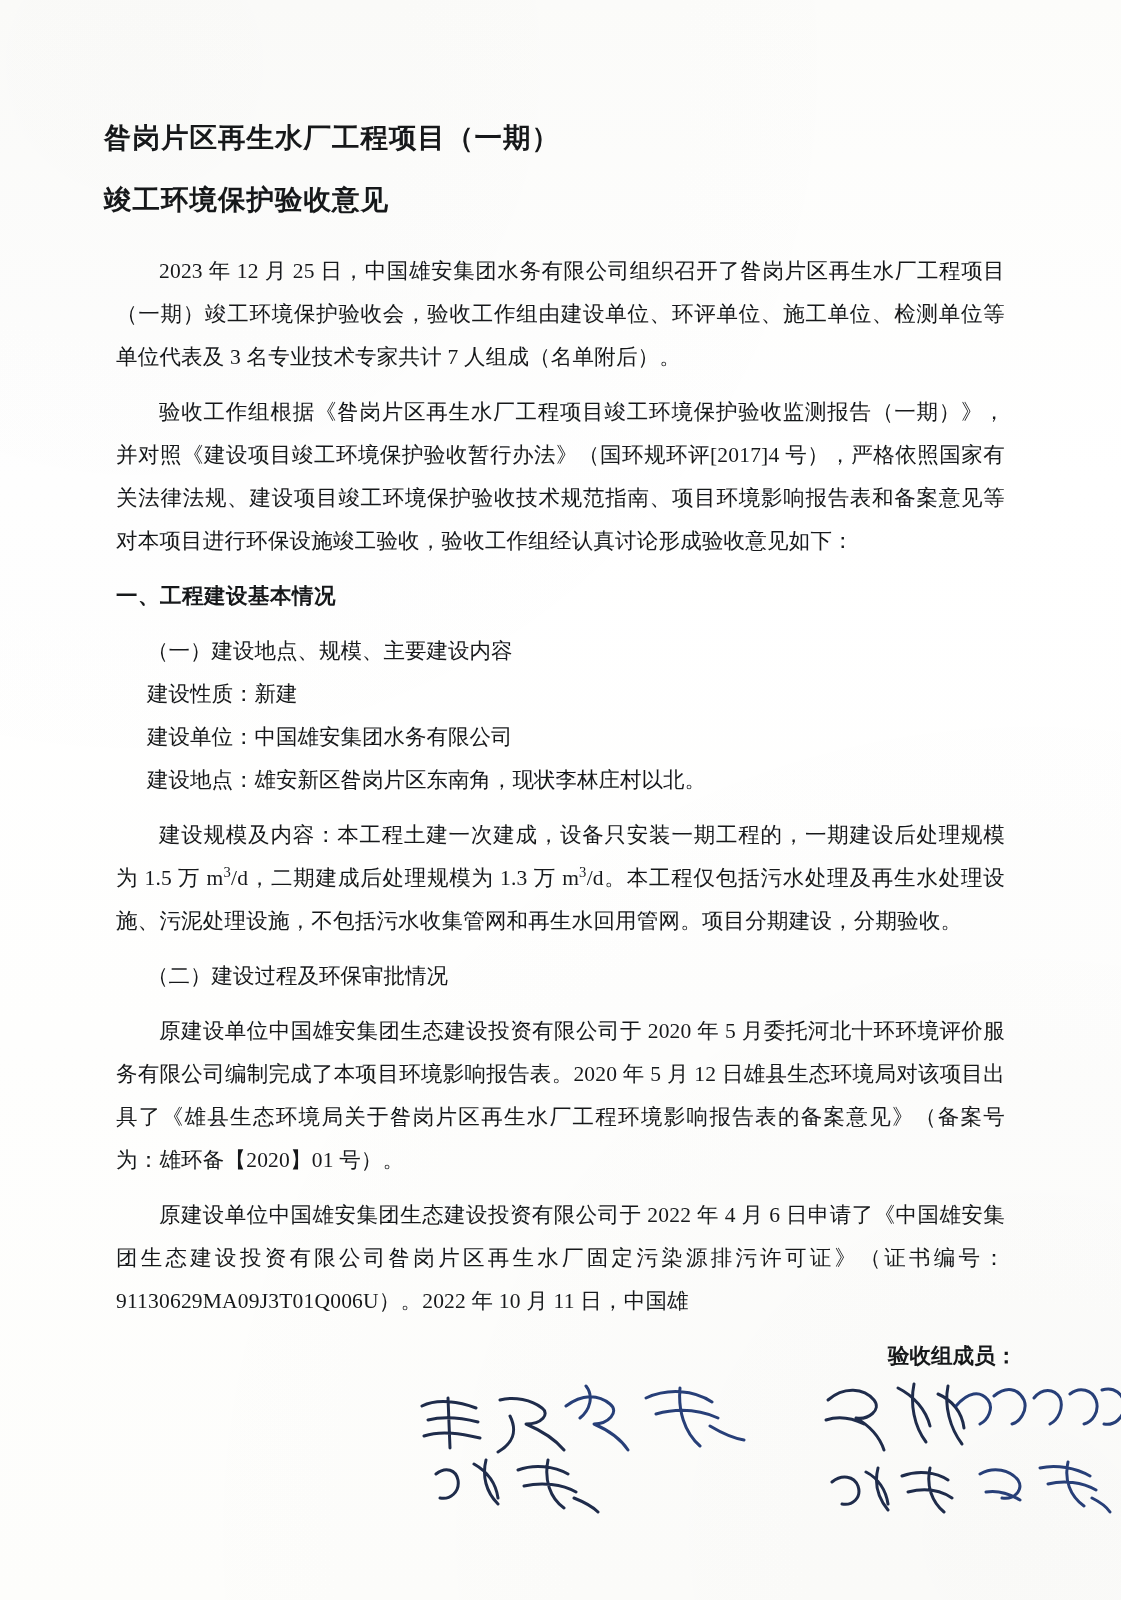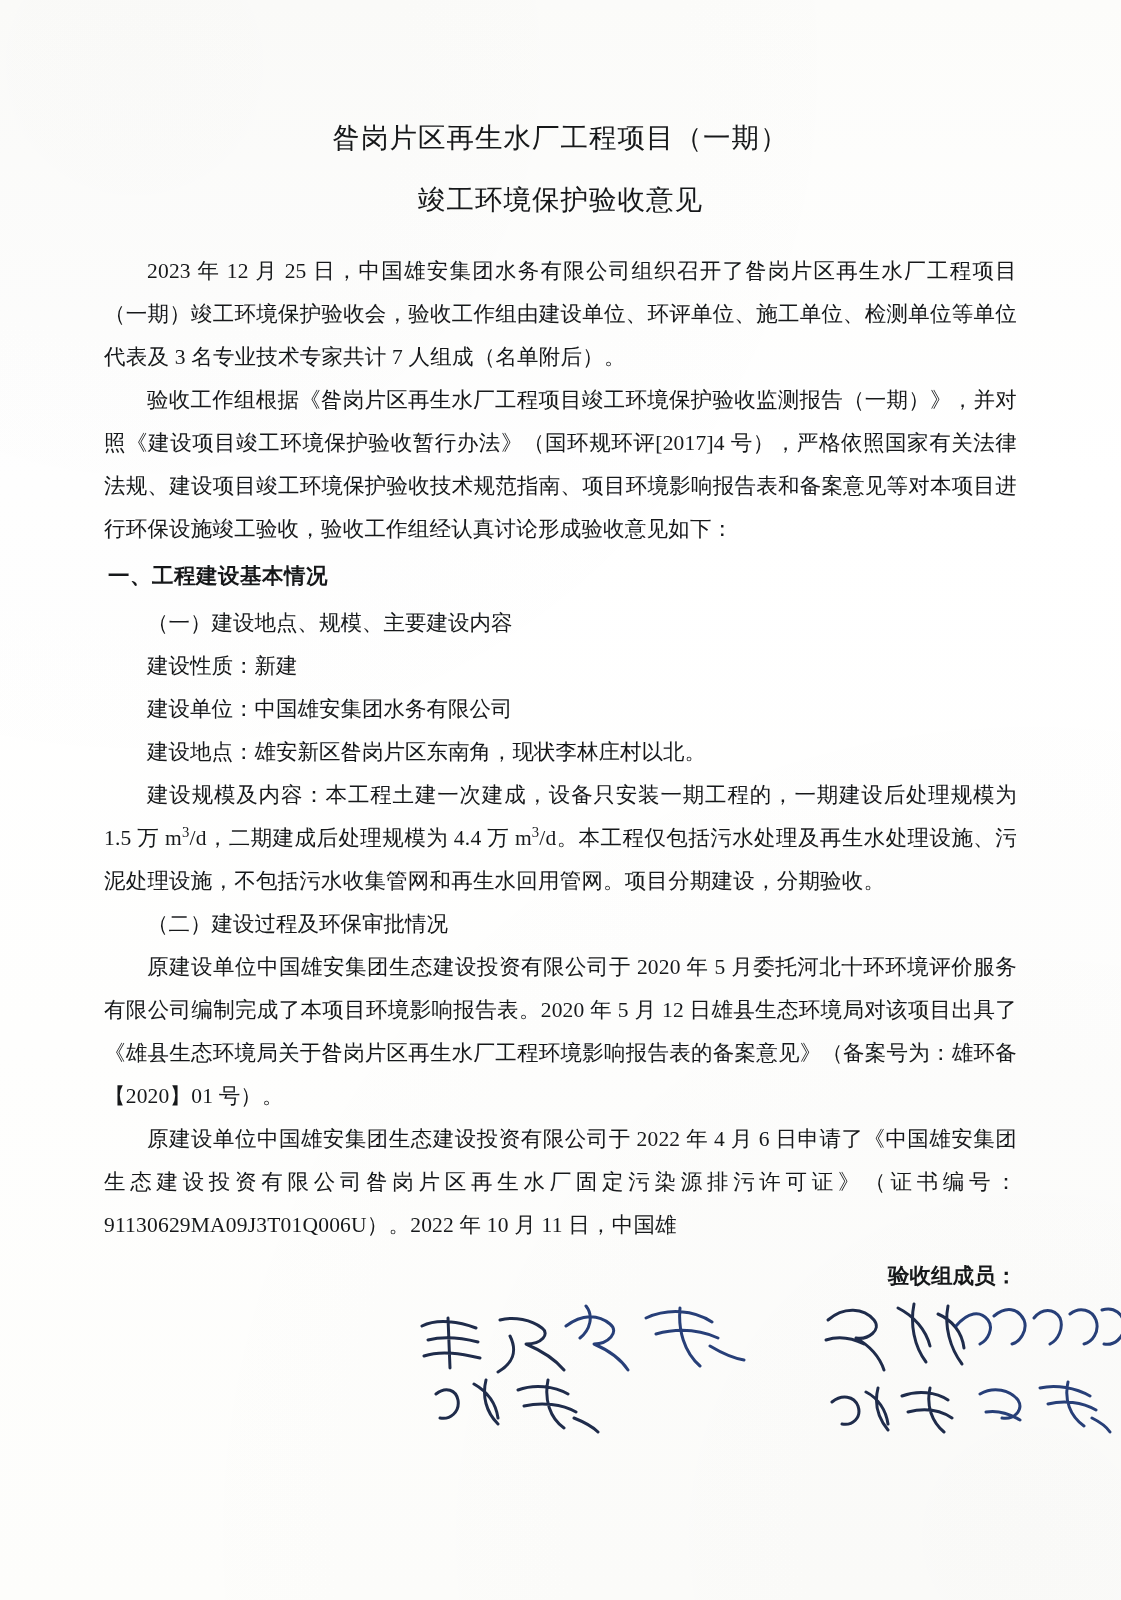--- a/index.html
+++ b/index.html
@@ -32,48 +32,47 @@
       radial-gradient(circle at 12% 4%, rgba(0,0,0,0.012), rgba(0,0,0,0) 45%),
       radial-gradient(circle at 92% 96%, rgba(0,0,0,0.016), rgba(0,0,0,0) 50%),
       linear-gradient(180deg, rgba(252,252,250,1) 0%, rgba(255,255,255,1) 30%, rgba(253,253,251,1) 100%);
     pointer-events: none;
   }
   .content {
     position: relative;
     z-index: 2;
   }
   h1.doc-title, h2.doc-subtitle {
-    text-align: center;
-    font-weight: normal;
+    font-weight: bold;
     margin: 0;
     letter-spacing: 1px;
   }
   h1.doc-title {
     font-size: 27.5px;
     line-height: 40px;
     margin-bottom: 22px;
   }
   h2.doc-subtitle {
     font-size: 27.5px;
     line-height: 40px;
     margin-bottom: 30px;
   }
   p.para {
     font-size: 21.5px;
     line-height: 43px;
-    margin: 0;
+    margin: 12px;
     text-align: justify;
     text-justify: inter-ideograph;
     text-indent: 2em;
     letter-spacing: 0.2px;
   }
   p.section-head {
     font-size: 21.5px;
     line-height: 43px;
-    margin: 4px;
+    margin: 12px;
     font-weight: bold;
     text-indent: 0;
     letter-spacing: 0.5px;
   }
   p.sub-head {
     font-size: 21.5px;
     line-height: 43px;
     margin: 0;
     text-indent: 2em;
   }
@@ -126,21 +125,21 @@
     <p class="para">验收工作组根据《昝岗片区再生水厂工程项目竣工环境保护验收监测报告（一期）》，并对照《建设项目竣工环境保护验收暂行办法》（国环规环评[2017]4 号），严格依照国家有关法律法规、建设项目竣工环境保护验收技术规范指南、项目环境影响报告表和备案意见等对本项目进行环保设施竣工验收，验收工作组经认真讨论形成验收意见如下：</p>
 
     <p class="section-head">一、工程建设基本情况</p>
 
     <p class="sub-head">（一）建设地点、规模、主要建设内容</p>
 
     <p class="field">建设性质：新建</p>
     <p class="field">建设单位：中国雄安集团水务有限公司</p>
     <p class="field">建设地点：雄安新区昝岗片区东南角，现状李林庄村以北。</p>
 
-    <p class="para"><span>建设规模及内容：本工程土建一次建成，设备只安装一期工程的，一期建设后处理规模为 1.5 万 m</span><span class="sup">3</span><span>/d，二期建成后处理规模为 4.4 万 m</span><span class="sup">3</span><span>/d。本工程仅包括污水处理及再生水处理设施、污泥处理设施，不包括污水收集管网和再生水回用管网。项目分期建设，分期验收。</span></p>
+    <p class="para"><span>建设规模及内容：本工程土建一次建成，设备只安装一期工程的，一期建设后处理规模为 1.5 万 m</span><span class="sup">3</span><span>/d，二期建成后处理规模为 1.3 万 m</span><span class="sup">3</span><span>/d。本工程仅包括污水处理及再生水处理设施、污泥处理设施，不包括污水收集管网和再生水回用管网。项目分期建设，分期验收。</span></p>
 
     <p class="sub-head">（二）建设过程及环保审批情况</p>
 
     <p class="para">原建设单位中国雄安集团生态建设投资有限公司于 2020 年 5 月委托河北十环环境评价服务有限公司编制完成了本项目环境影响报告表。2020 年 5 月 12 日雄县生态环境局对该项目出具了《雄县生态环境局关于昝岗片区再生水厂工程环境影响报告表的备案意见》（备案号为：雄环备【2020】01 号）。</p>
     <p class="para">原建设单位中国雄安集团生态建设投资有限公司于 2022 年 4 月 6 日申请了《中国雄安集团生态建设投资有限公司昝岗片区再生水厂固定污染源排污许可证》（证书编号：91130629MA09J3T01Q006U）。2022 年 10 月 11 日，中国雄</p>
 
     <p class="signers-label">验收组成员：</p>
 
     <div class="signature-area">
 

